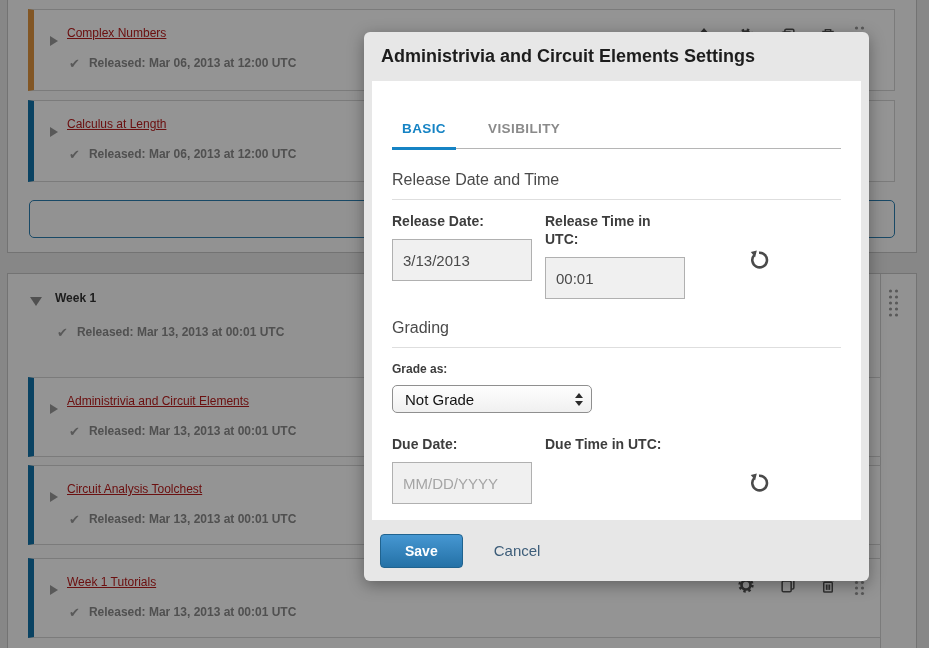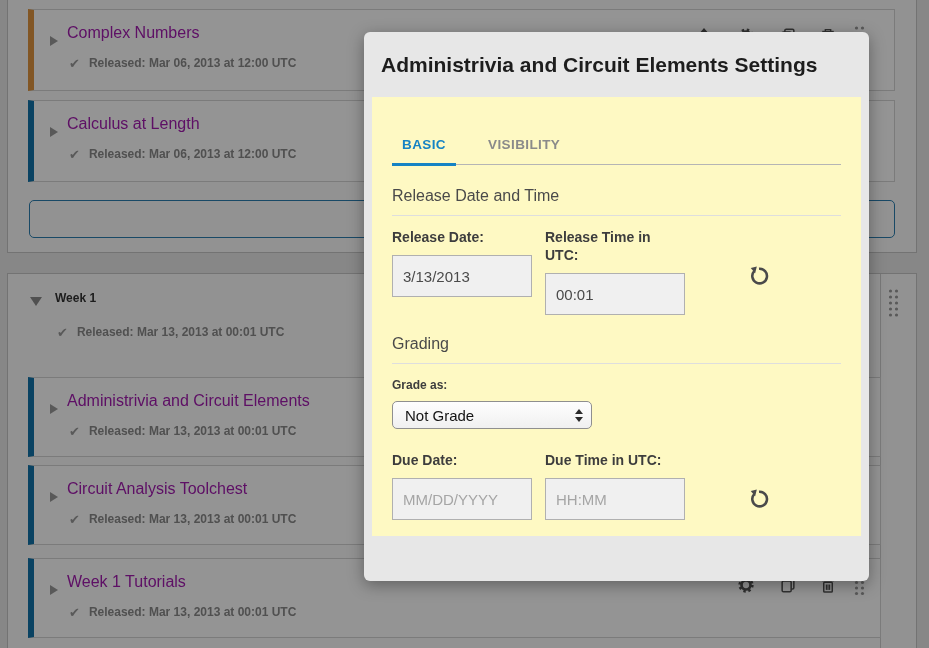--- a/index.html
+++ b/index.html
@@ -16,21 +16,21 @@
 
   .subrow{position:absolute;left:20px;height:82px;background:#fff;border:1px solid #d4d4d4;
           border-left:6px solid #1173a9;box-sizing:border-box;}
   #cardA .subrow{width:867px;}
   #cardB .subrow{width:853px;height:80px;}
   .bar-orange{border-left-color:#e0953f !important;}
   .bar-blue{border-left-color:#1173a9 !important;}
 
   .expander{position:absolute;left:16px;top:26px;width:0;height:0;
     border-left:8px solid #9a9a9a;border-top:5px solid transparent;border-bottom:5px solid transparent;}
-  .rowtitle{position:absolute;left:33px;top:13px;font-size:16px;line-height:20px;color:#a21caf;}
+  .rowtitle{position:absolute;left:33px;top:13px;font-size:12px;line-height:20px;color:#b91c1c;text-decoration:underline;}
   .status{position:absolute;left:35px;top:46px;display:flex;align-items:center;gap:9px;}
   .check{color:#9a9a9a;font-size:13px;line-height:13px;}
   .released{color:#8a8a8a;font-size:12px;font-weight:bold;text-align:center;}
 
   .rowicon{position:absolute;top:17px;background:none;border:none;padding:0;margin:0;line-height:0;cursor:pointer;}
   .ic-arrow{left:663px;}
   .ic-gear{left:703px;}
   .ic-copy{left:745px;}
   .ic-trash{left:786px;}
   .ic-drag{left:819px;top:15px;cursor:grab;}
@@ -42,23 +42,23 @@
     border-top:9px solid #8a8a8a;border-left:6px solid transparent;border-right:6px solid transparent;}
   .sec-title{position:absolute;left:47px;top:12px;font-size:12px;line-height:24px;font-weight:bold;color:#333;}
   .sec-status{position:absolute;left:49px;top:51px;display:flex;align-items:center;gap:9px;}
   .sec-drag{position:absolute;right:0;top:0;width:35px;height:100%;border-left:1px solid #cfcfcf;}
   .sec-drag svg{margin:14px 0 0 6px;}
 
   
   .overlay{position:absolute;inset:0;background:rgba(0,0,0,0.42);z-index:5;}
   .modal{position:absolute;left:364px;top:32px;width:505px;height:549px;z-index:10;
     background:#e7e7e7;border-radius:6px;overflow:hidden;box-shadow:0 4px 16px rgba(0,0,0,0.35);}
-  .m-header{height:49px;display:flex;align-items:center;padding:8px 17px;
-    font-size:21px;font-weight:600;color:#1d1d1d;border-radius:13px;}
-  .m-body{margin:0 8px;background:#fef9c3;height:439px;box-sizing:border-box;padding:40px 20px 0;}
+  .m-header{height:49px;display:flex;align-items:center;padding:0 17px;
+    font-size:18px;font-weight:600;color:#1d1d1d;border-radius:13px;}
+  .m-body{margin:0 8px;background:#ffffff;height:439px;box-sizing:border-box;padding:40px 20px 0;}
 
   .tabs{display:flex;border-bottom:1px solid #b5b5b5;}
   .tab{background:none;border:none;cursor:pointer;font-family:inherit;
     font-size:13.5px;font-weight:bold;letter-spacing:0.4px;color:#8a8a8a;
     padding:0 10px 10px;margin-bottom:-2px;border-bottom:3px solid transparent;line-height:16px;}
   .tab + .tab{margin-left:22px;}
   .tab.active{color:#1583c4;border-bottom-color:#1583c4;}
 
   .sect-h{margin-top:20px;font-size:16px;line-height:21px;color:#4a4a4a;
     padding-bottom:9px;border-bottom:1px solid #dedede;}
@@ -282,24 +282,27 @@
       </span>
     </div>
 
     <div class="fieldrow due">
       <div class="field">
         <label>Due Date:</label>
         <input type="text" placeholder="MM/DD/YYYY" style="">
       </div>
       <div class="field">
         <label>Due Time in UTC:</label>
-        <input type="text" placeholder="HH:MM" style="">
       </div>
       <button class="resetbtn">
         <svg width="22" height="22" viewBox="0 0 24 24">
             <path d="M6.8 6.6 A 8 8 0 1 0 12 4.05" fill="none" stroke="#4a4a4a" stroke-width="2.8"></path>
             <path d="M9.6 1.6 L3 3.4 L7.8 8.9 Z" fill="#4a4a4a"></path>
           </svg>
       </button>
     </div>
   </div>
 
+  <div class="m-footer">
+    <button class="save">Save</button>
+    <button class="cancel">Cancel</button>
+  </div>
 </div>
 
 </body></html>

